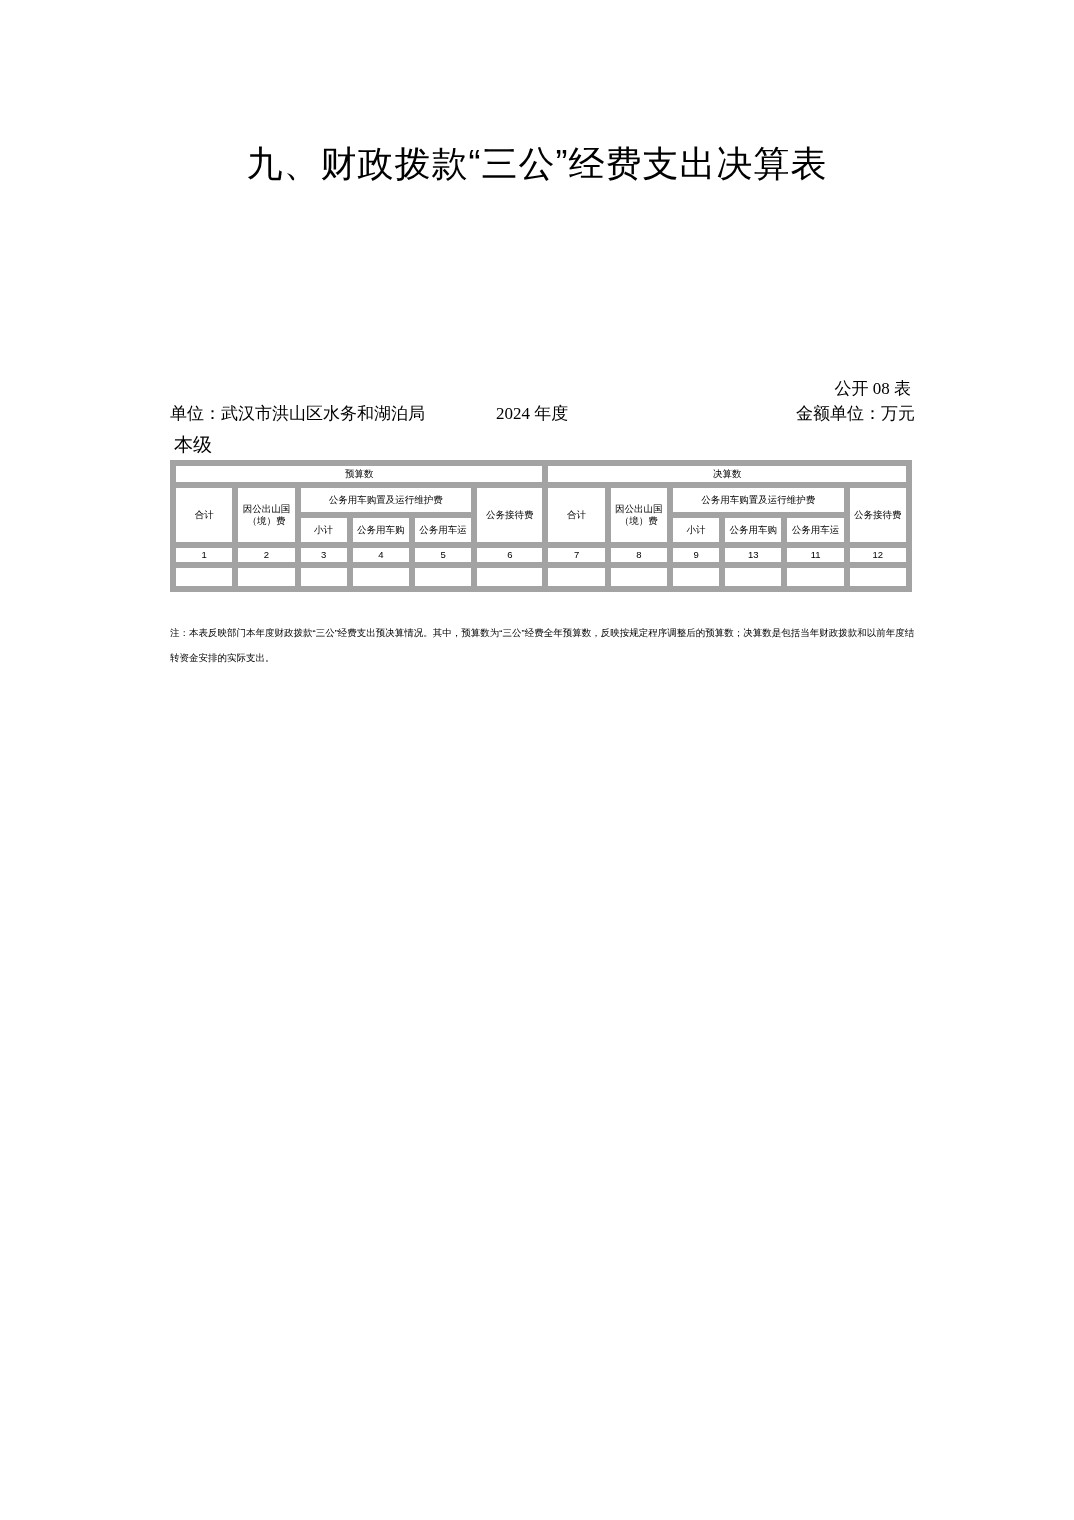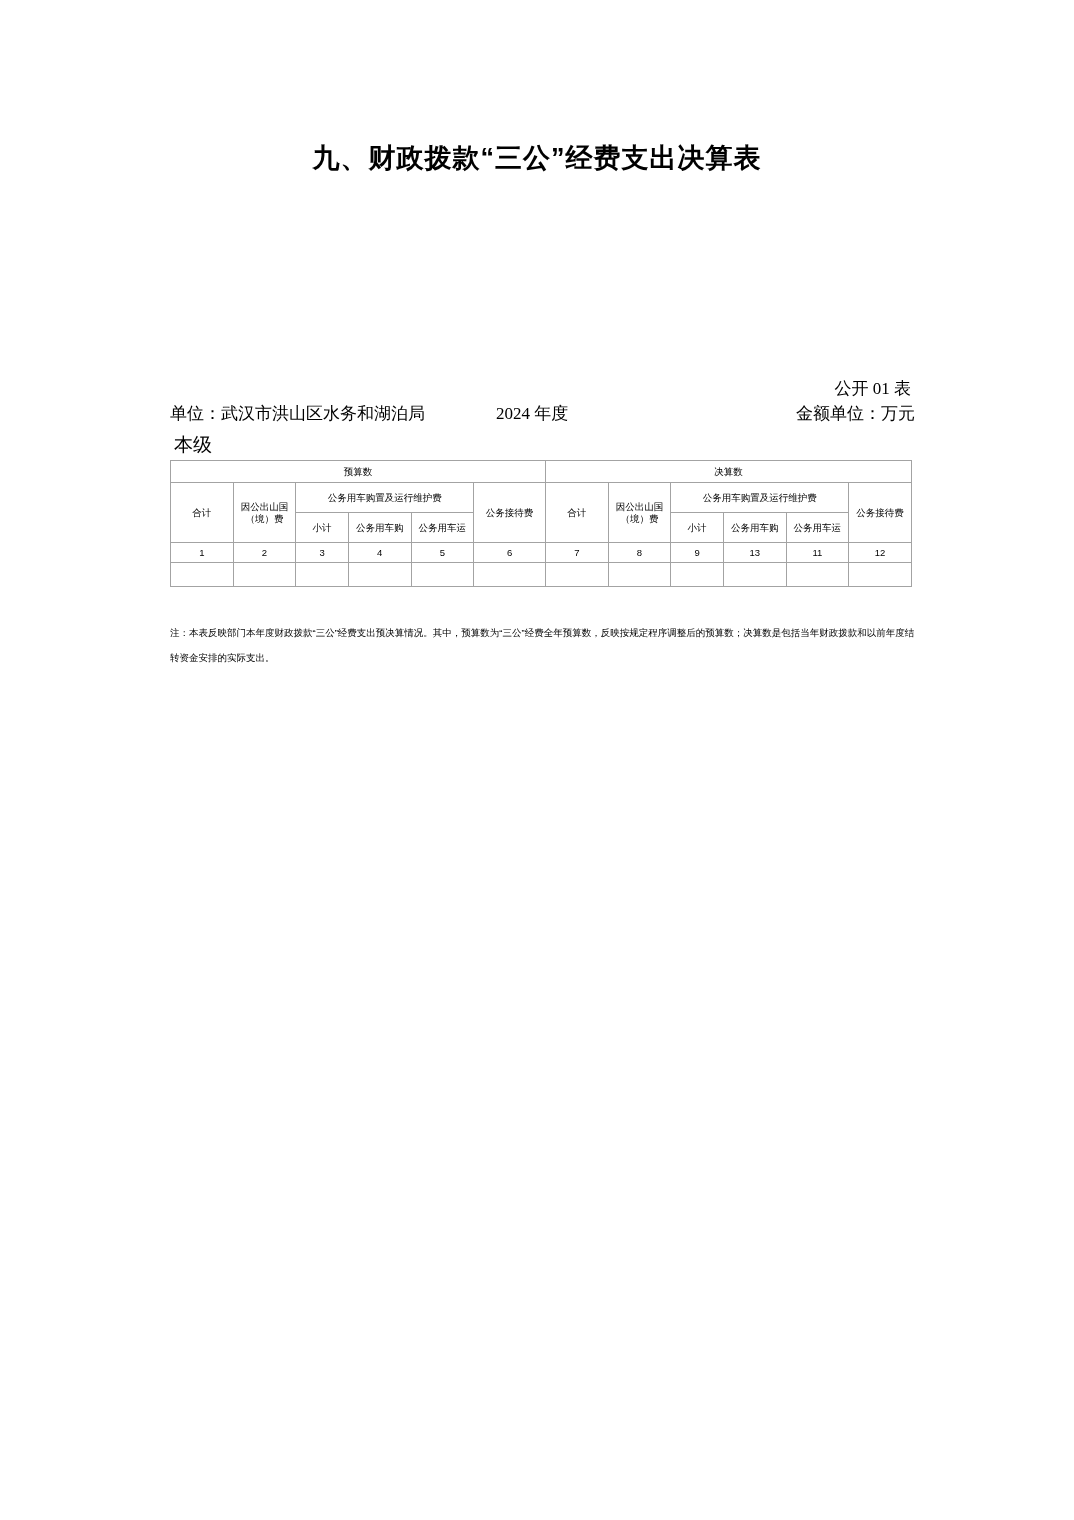--- a/index.html
+++ b/index.html
@@ -17,22 +17,22 @@
   }
   .page {
     width: 1074px;
     height: 1520px;
     position: relative;
     box-sizing: border-box;
   }
   .doc-title {
     text-align: center;
     font-family: "Liberation Sans", "DejaVu Sans", sans-serif;
-    font-weight: bold;
-    font-size: 27px;
+    font-weight: normal;
+    font-size: 36px;
     letter-spacing: 1px;
     margin-top: 140px;
   }
   .form-code {
     position: absolute;
     right: 163px;
     top: 237px;
     font-size: 17px;
   }
   .meta-row {
@@ -69,21 +69,21 @@
 
   table.main {
     position: absolute;
     left: 170px;
     top: 320px;
     width: 742px;
     border-collapse: collapse;
     table-layout: fixed;
   }
   table.main td, table.main th {
-    border: 1px solid #a3a3a3;
+    border: 6px solid #a3a3a3;
     text-align: center;
     vertical-align: middle;
     font-weight: normal;
     font-size: 9.5px;
     font-family: "Liberation Sans", "DejaVu Sans", sans-serif;
     padding: 0;
     line-height: 1.25;
   }
   .h-group { height: 22px; }
   .h-sub   { height: 30px; }
@@ -111,21 +111,21 @@
     font-size: 9.5px;
   }
 </style>
 </head>
 <body>
 
 <div class="page">
 
   <div class="doc-title">九、财政拨款“三公”经费支出决算表</div>
 
-  <div class="form-code">公开 01 表</div>
+  <div class="form-code">公开 08 表</div>
 
   <div class="meta-row">
     <span class="meta-unit">单位：武汉市洪山区水务和湖泊局</span>
     <span class="meta-year">2024 年度</span>
     <span class="meta-amount">金额单位：万元</span>
   </div>
   <div class="meta-level">本级</div>
 
   <table class="main">
     <colgroup>

